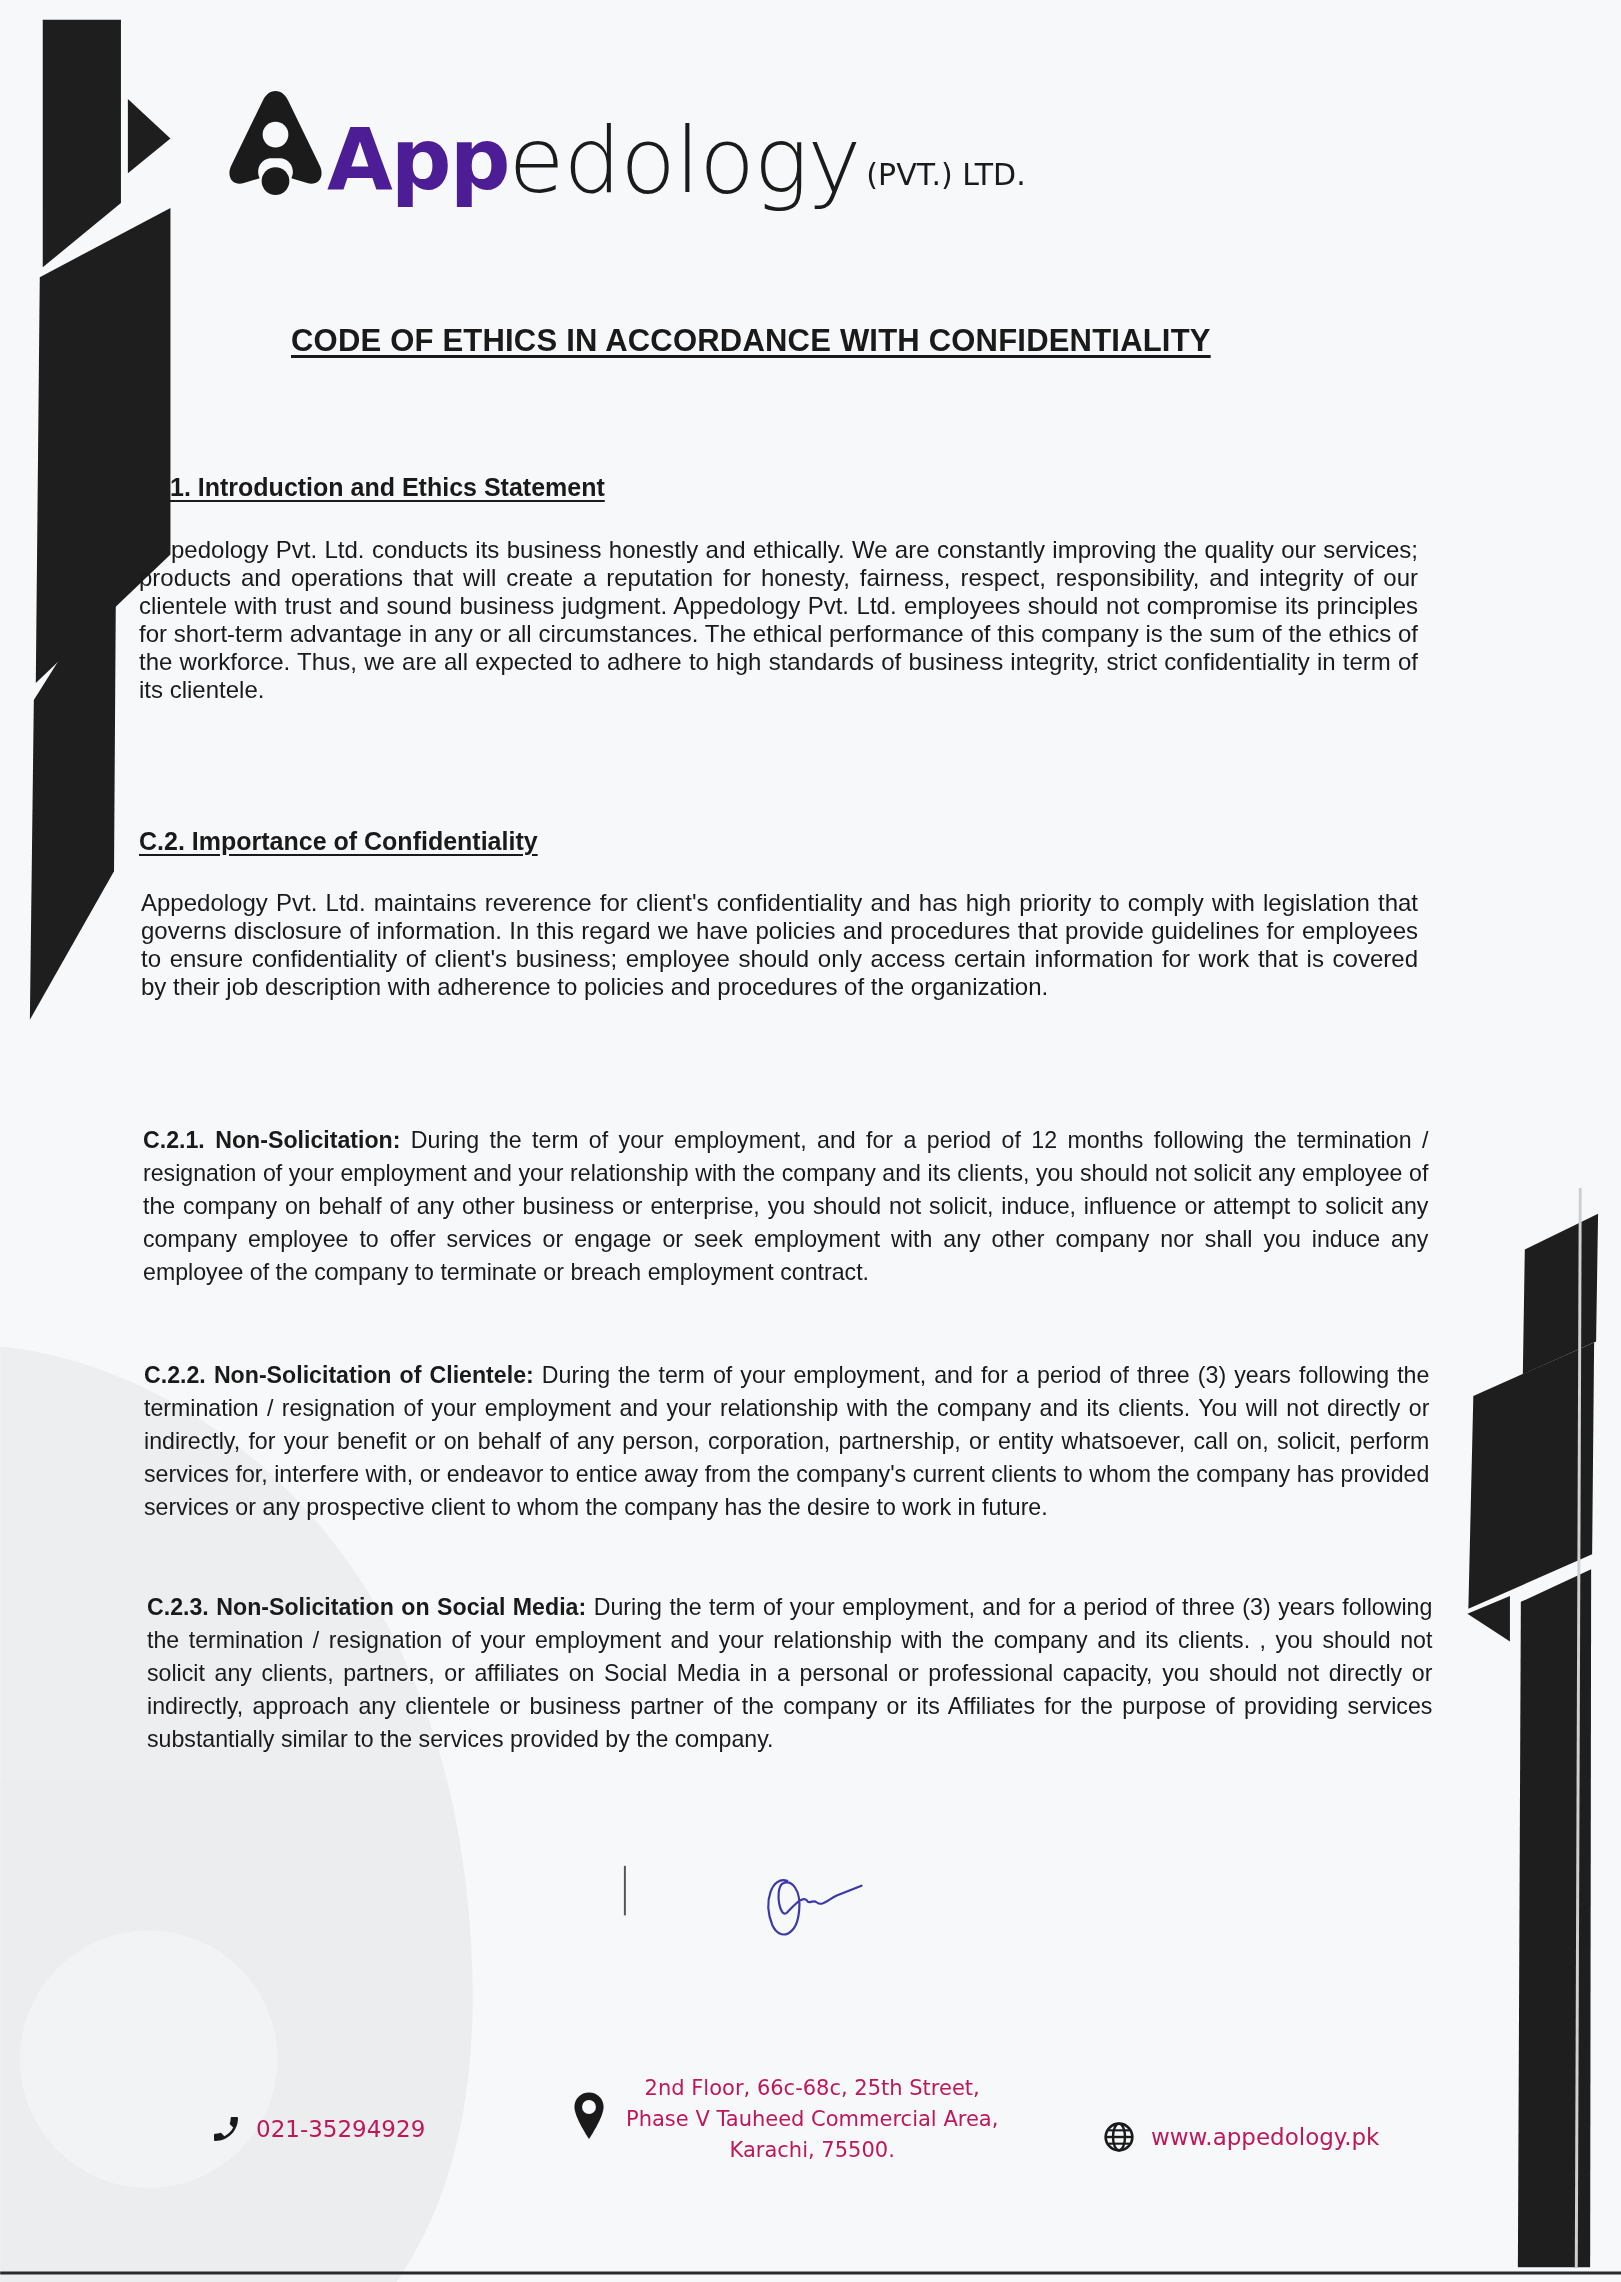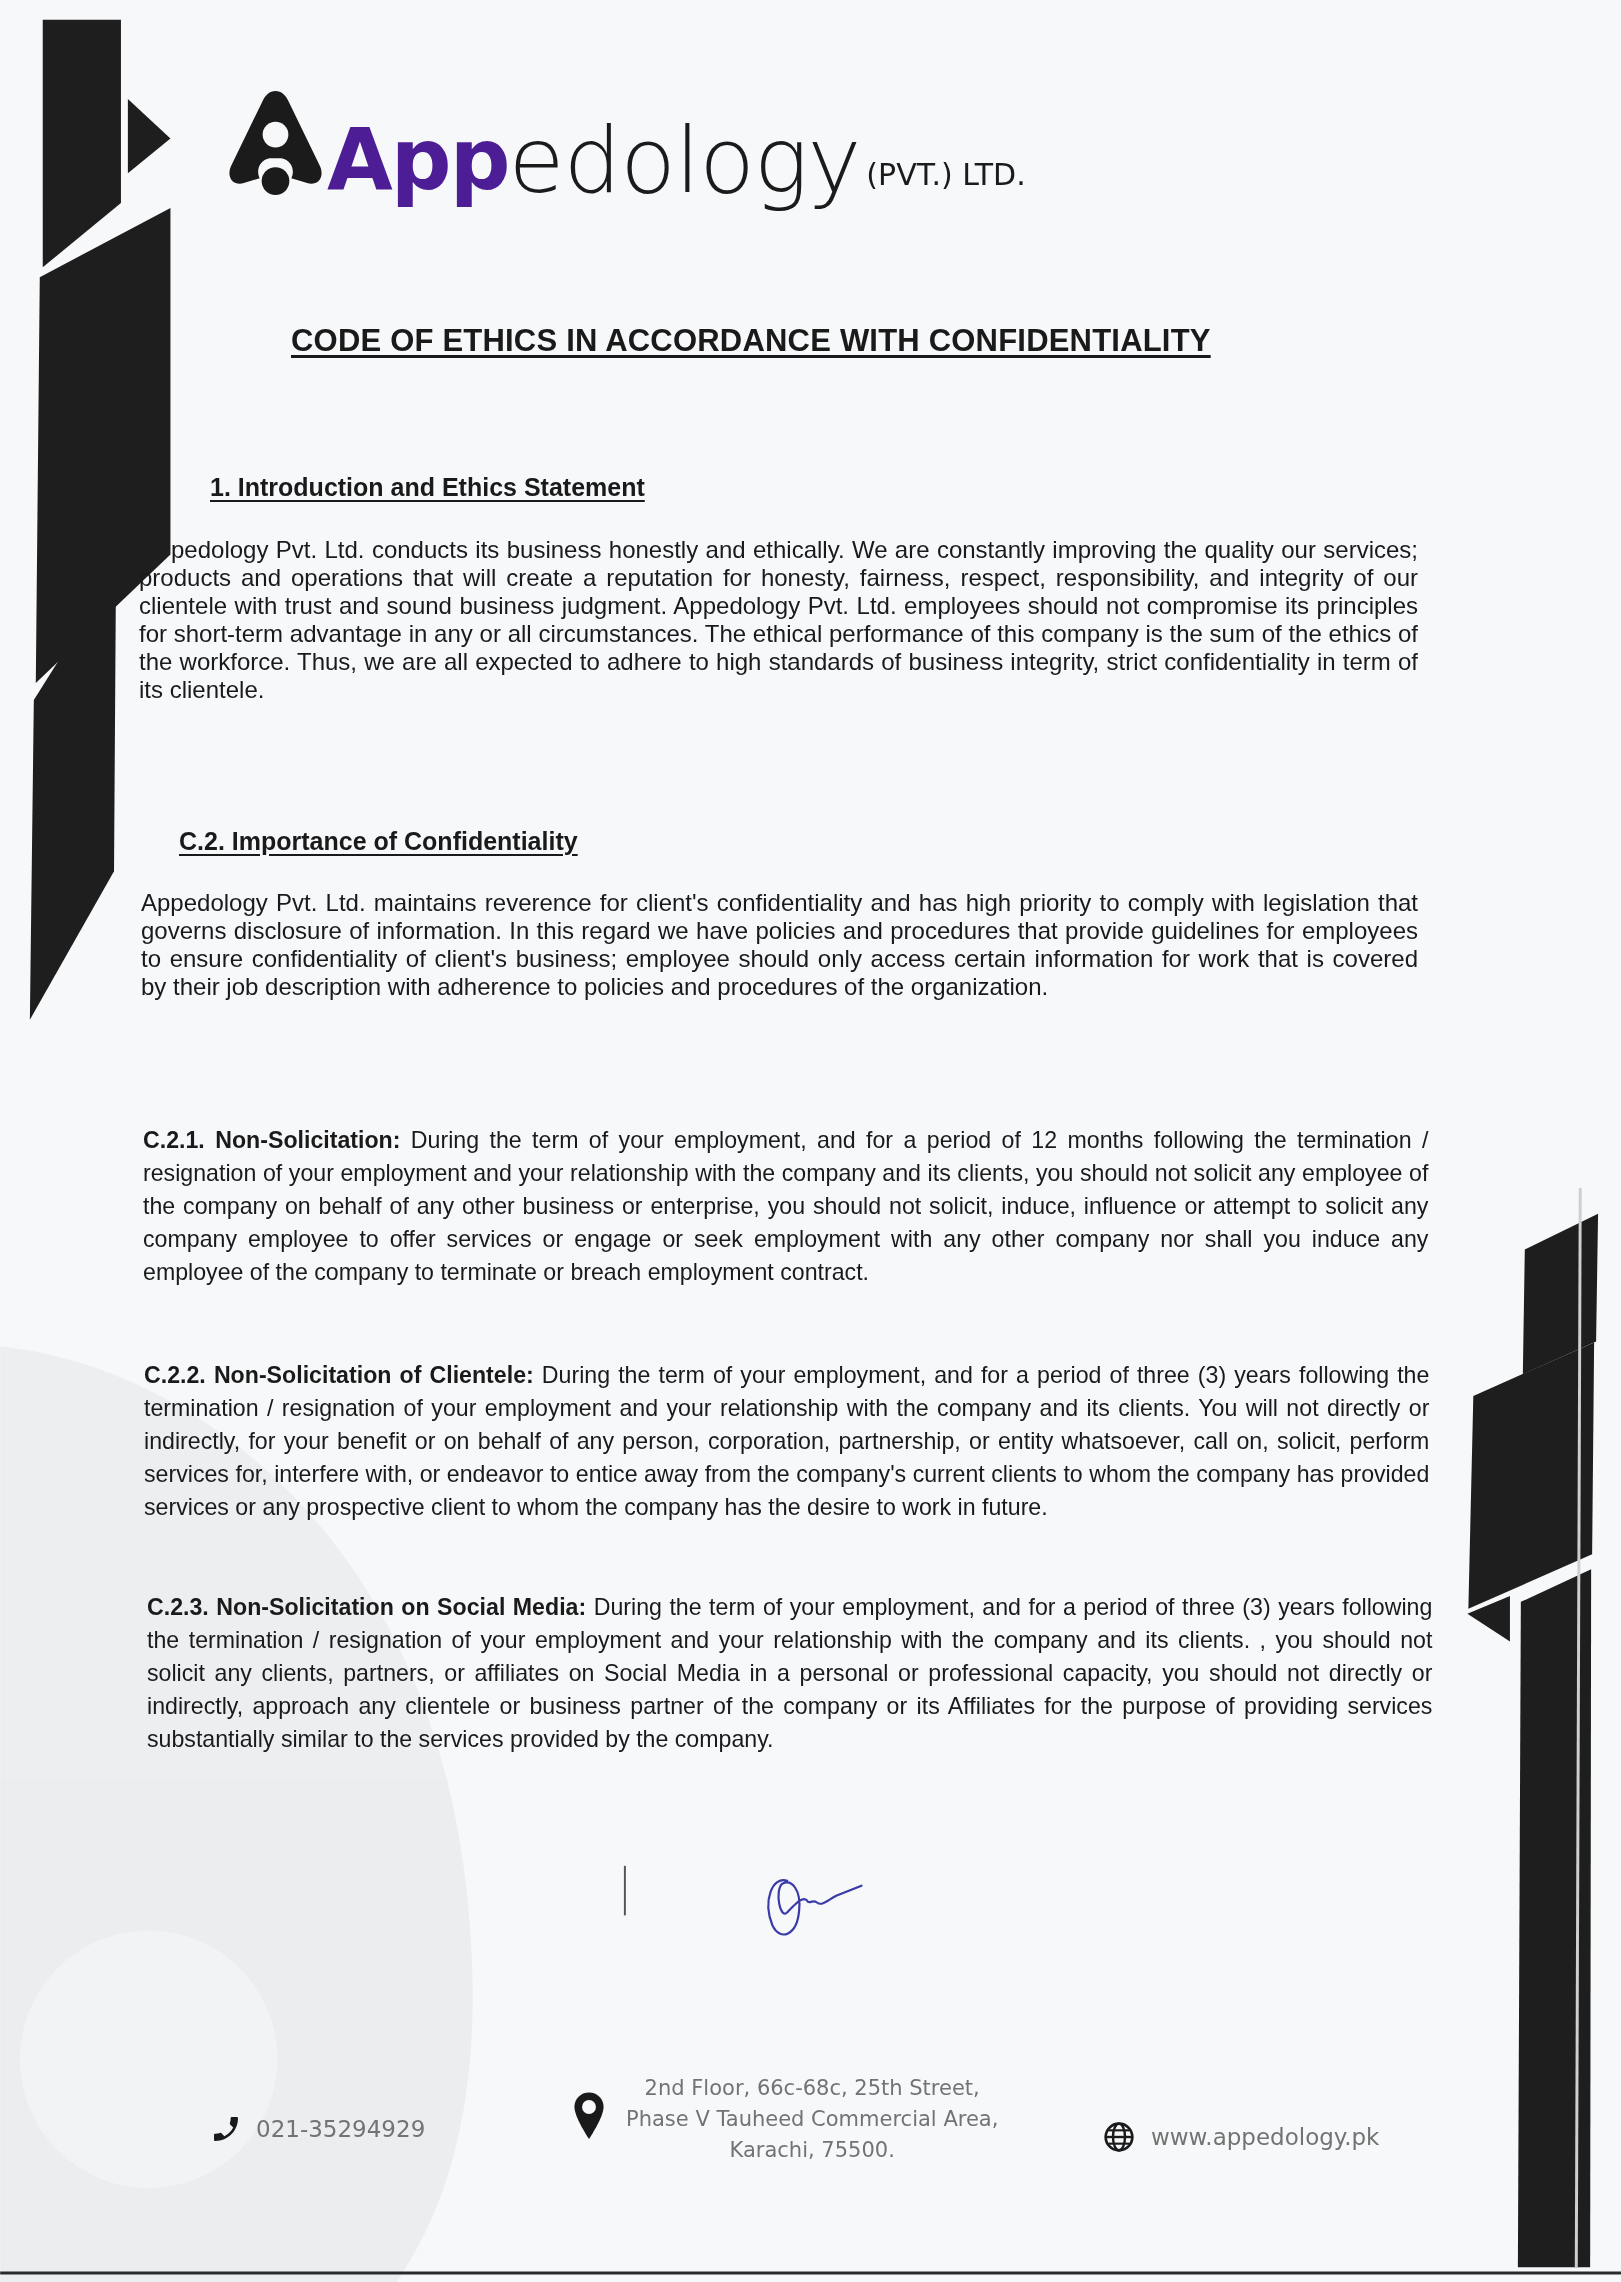--- a/index.html
+++ b/index.html
@@ -11,32 +11,32 @@
   .deco { position: absolute; left: 0; top: 0; width: 1622px; height: 2283px; pointer-events: none; }
   .logo { position: absolute; left: 226px; top: 77px; height: 119px; display: flex; align-items: flex-end; }
   .logo-mark { width: 99px; height: 109px; margin-right: 2px; }
   .logo-bold { font-family: "DejaVu Sans", sans-serif; font-weight: bold; font-size: 85px; line-height: 1; color: #4c1d95; letter-spacing: -2px; position: relative; top: 6px; }
   .logo-light { font-family: "DejaVu Sans", sans-serif; font-weight: 200; font-size: 91px; line-height: 1; color: #1b1b1b; letter-spacing: -1px; position: relative; top: 10px; -webkit-text-stroke: 0; font-stretch: condensed; }
   .logo-suffix { font-family: "DejaVu Sans", sans-serif; font-size: 30px; color: #1b1b1b; margin-left: 6px; margin-bottom: 4px; }
   .doc-title {
     position: absolute; left: 291px; top: 323px; font-size: 31px; font-weight: bold;
     text-decoration: underline; text-underline-offset: 4px; letter-spacing: 0.2px; text-align: right;
   }
-  .sec-heading { position: absolute; font-size: 25px; font-weight: bold; text-decoration: underline; text-underline-offset: 4px; padding-left: 40px; }
+  .sec-heading { position: absolute; font-size: 25px; font-weight: bold; text-decoration: underline; text-underline-offset: 4px; }
   .para {
     position: absolute; font-size: 24px; line-height: 28px; text-align: justify;
     text-align-last: left;
   }
   .clause {
     position: absolute; font-size: 24px; line-height: 33px; text-align: justify;
     text-align-last: left; transform: scaleX(0.965); transform-origin: left top;
   }
   .clause b { font-weight: bold; }
   .signature { position: absolute; left: 614px; top: 1851px; width: 297px; height: 99px; }
-  .footer-item { position: absolute; display: flex; align-items: center; font-family: "DejaVu Sans", sans-serif; color: #737373; }
+  .footer-item { position: absolute; display: flex; align-items: center; font-family: "DejaVu Sans", sans-serif; color: #be185d; }
   .footer-item .txt { font-size: 23px; }
   .addr { text-align: center; font-size: 21px; line-height: 31px; }
 </style>
 </head>
 <body>
 
 <svg class="deco" viewBox="0 0 1638 2306">
 
   <g opacity="0.06" fill="#555">
     <path d="M0 1360 C 200 1380, 430 1560, 470 1900 C 500 2150, 430 2260, 400 2306 L 0 2306 Z"></path>

